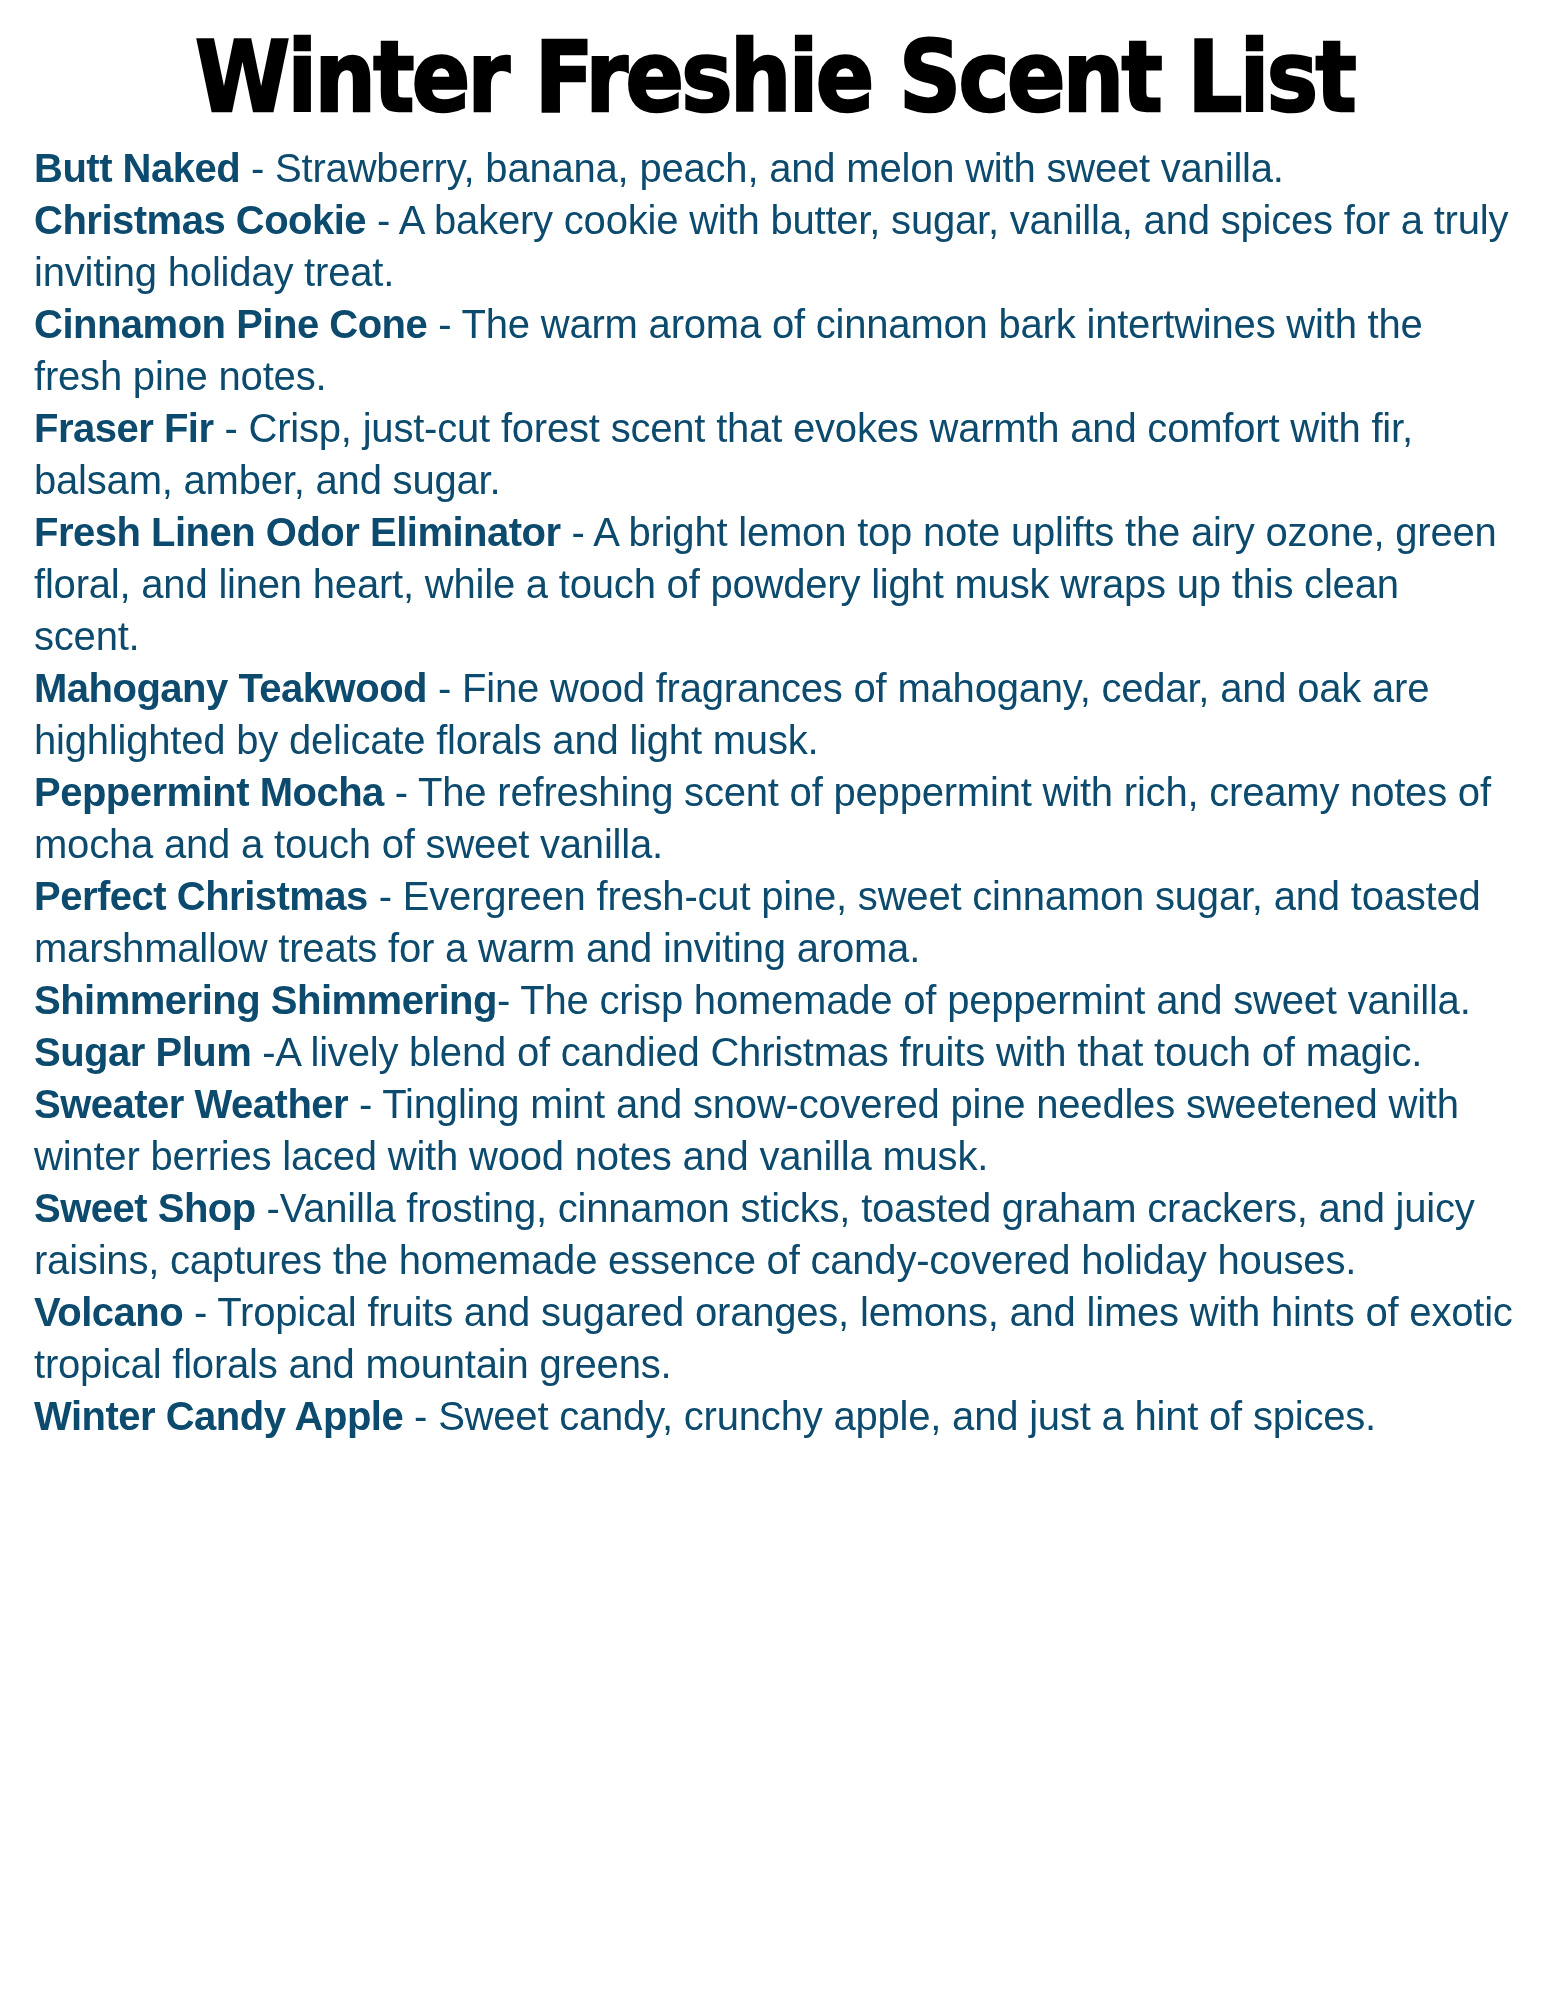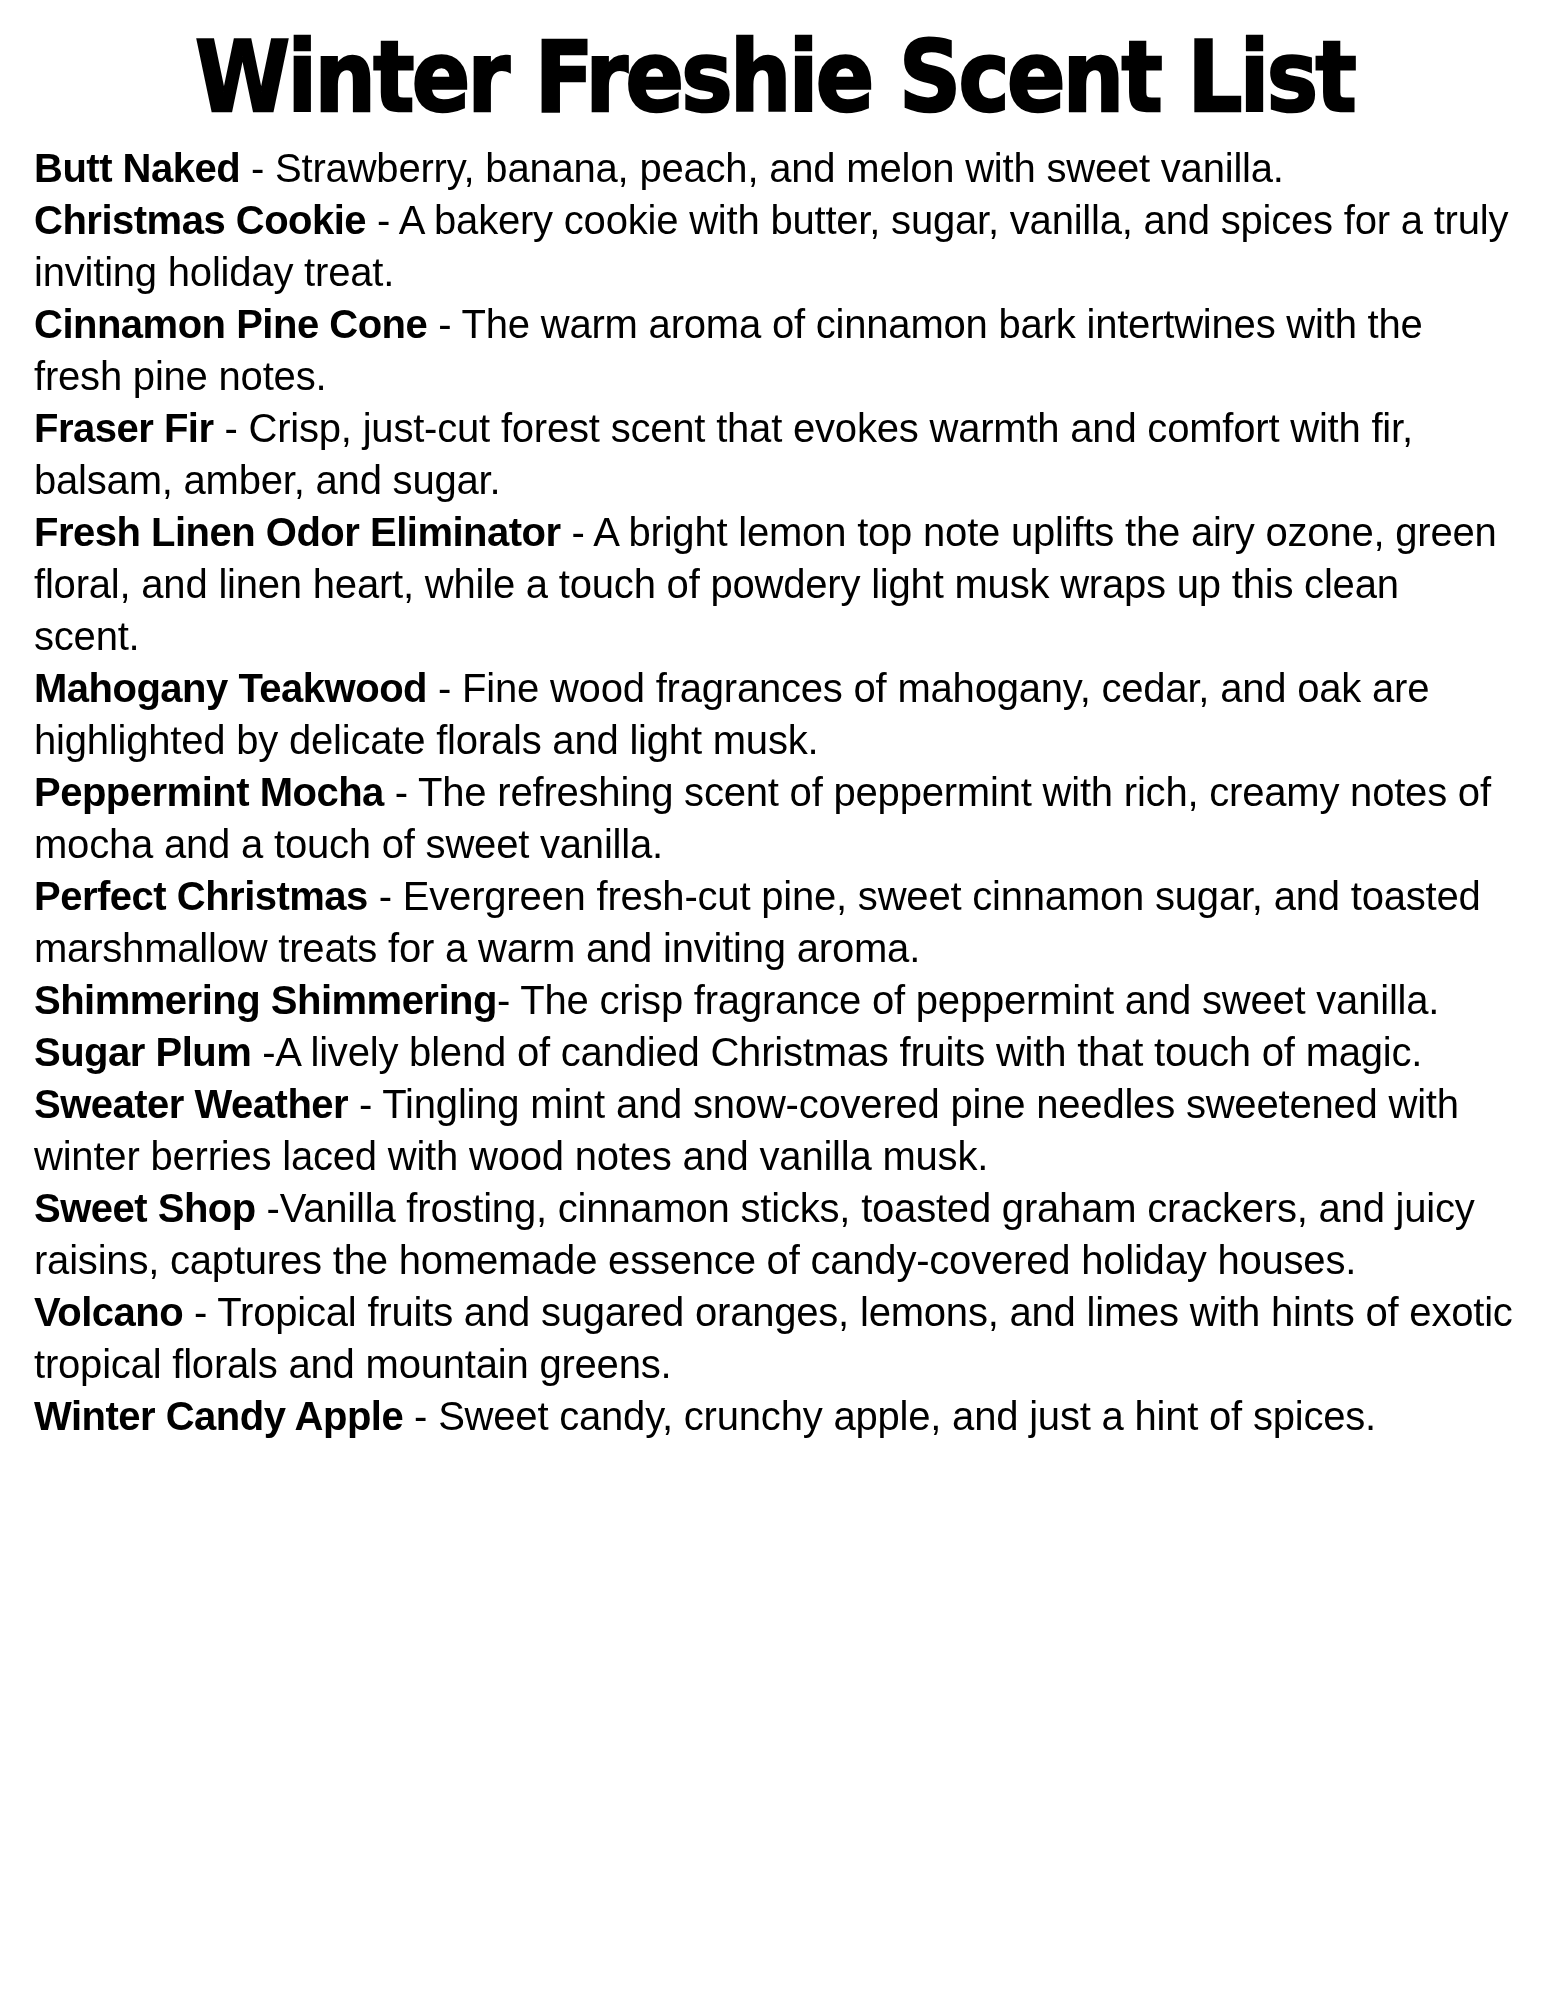--- a/index.html
+++ b/index.html
@@ -30,21 +30,21 @@
     color: #000000;
     -webkit-text-stroke: 2.5px #000000;
     transform: scaleX(0.88);
     transform-origin: 50% 50%;
   }
   .scent-list {
     font-family: "Liberation Sans", sans-serif;
     font-size: 40px;
     line-height: 52px;
     letter-spacing: -0.2px;
-    color: #000000;
+    color: #0c4a6e;
   }
   p.entry {
     margin: 0;
     padding: 0;
   }
   p.entry .name {
     font-weight: bold;
     letter-spacing: -0.5px;
   }
   p.entry .sep {
@@ -59,20 +59,20 @@
 
   <div class="scent-list">
     <p class="entry"><span class="name">Butt Naked</span><span class="sep"> - </span><span class="desc">Strawberry, banana, peach, and melon with sweet vanilla.</span></p>
     <p class="entry"><span class="name">Christmas Cookie</span><span class="sep"> - </span><span class="desc">A bakery cookie with butter, sugar, vanilla, and spices for a truly inviting holiday treat.</span></p>
     <p class="entry"><span class="name">Cinnamon Pine Cone</span><span class="sep"> - </span><span class="desc">The warm aroma of cinnamon bark intertwines with the fresh pine notes.</span></p>
     <p class="entry"><span class="name">Fraser Fir</span><span class="sep"> - </span><span class="desc">Crisp, just-cut forest scent that evokes warmth and comfort with fir, balsam, amber, and sugar.</span></p>
     <p class="entry"><span class="name">Fresh Linen Odor Eliminator</span><span class="sep"> - </span><span class="desc">A bright lemon top note uplifts the airy ozone, green floral, and linen heart, while a touch of powdery light musk wraps up this clean scent.</span></p>
     <p class="entry"><span class="name">Mahogany Teakwood</span><span class="sep"> - </span><span class="desc">Fine wood fragrances of mahogany, cedar, and oak are highlighted by delicate florals and light musk.</span></p>
     <p class="entry"><span class="name">Peppermint Mocha</span><span class="sep"> - </span><span class="desc">The refreshing scent of peppermint with rich, creamy notes of mocha and a touch of sweet vanilla.</span></p>
     <p class="entry"><span class="name">Perfect Christmas</span><span class="sep"> - </span><span class="desc">Evergreen fresh-cut pine, sweet cinnamon sugar, and toasted marshmallow treats for a warm and inviting aroma.</span></p>
-    <p class="entry"><span class="name">Shimmering Shimmering</span><span class="sep">- </span><span class="desc">The crisp fragrance of peppermint and sweet vanilla.</span></p>
+    <p class="entry"><span class="name">Shimmering Shimmering</span><span class="sep">- </span><span class="desc">The crisp homemade of peppermint and sweet vanilla.</span></p>
     <p class="entry"><span class="name">Sugar Plum</span><span class="sep"> -</span><span class="desc">A lively blend of candied Christmas fruits with that touch of magic.</span></p>
     <p class="entry"><span class="name">Sweater Weather</span><span class="sep"> - </span><span class="desc">Tingling mint and snow-covered pine needles sweetened with winter berries laced with wood notes and vanilla musk.</span></p>
     <p class="entry"><span class="name">Sweet Shop</span><span class="sep"> -</span><span class="desc">Vanilla frosting, cinnamon sticks, toasted graham crackers, and juicy raisins, captures the homemade essence of candy-covered holiday houses.</span></p>
     <p class="entry"><span class="name">Volcano</span><span class="sep"> - </span><span class="desc">Tropical fruits and sugared oranges, lemons, and limes with hints of exotic tropical florals and mountain greens.</span></p>
     <p class="entry"><span class="name">Winter Candy Apple</span><span class="sep"> - </span><span class="desc">Sweet candy, crunchy apple, and just a hint of spices.</span></p>
   </div>
 </div>
 
 </body></html>

